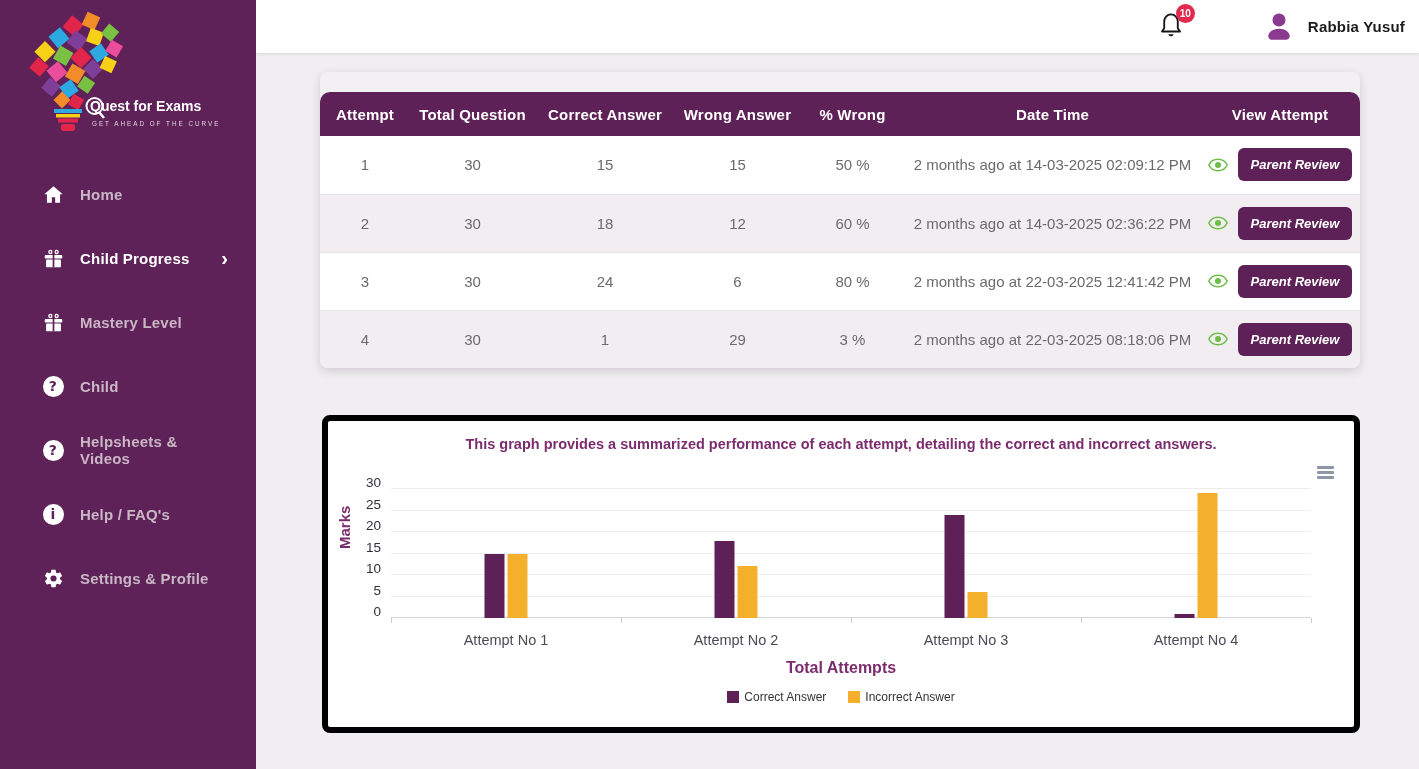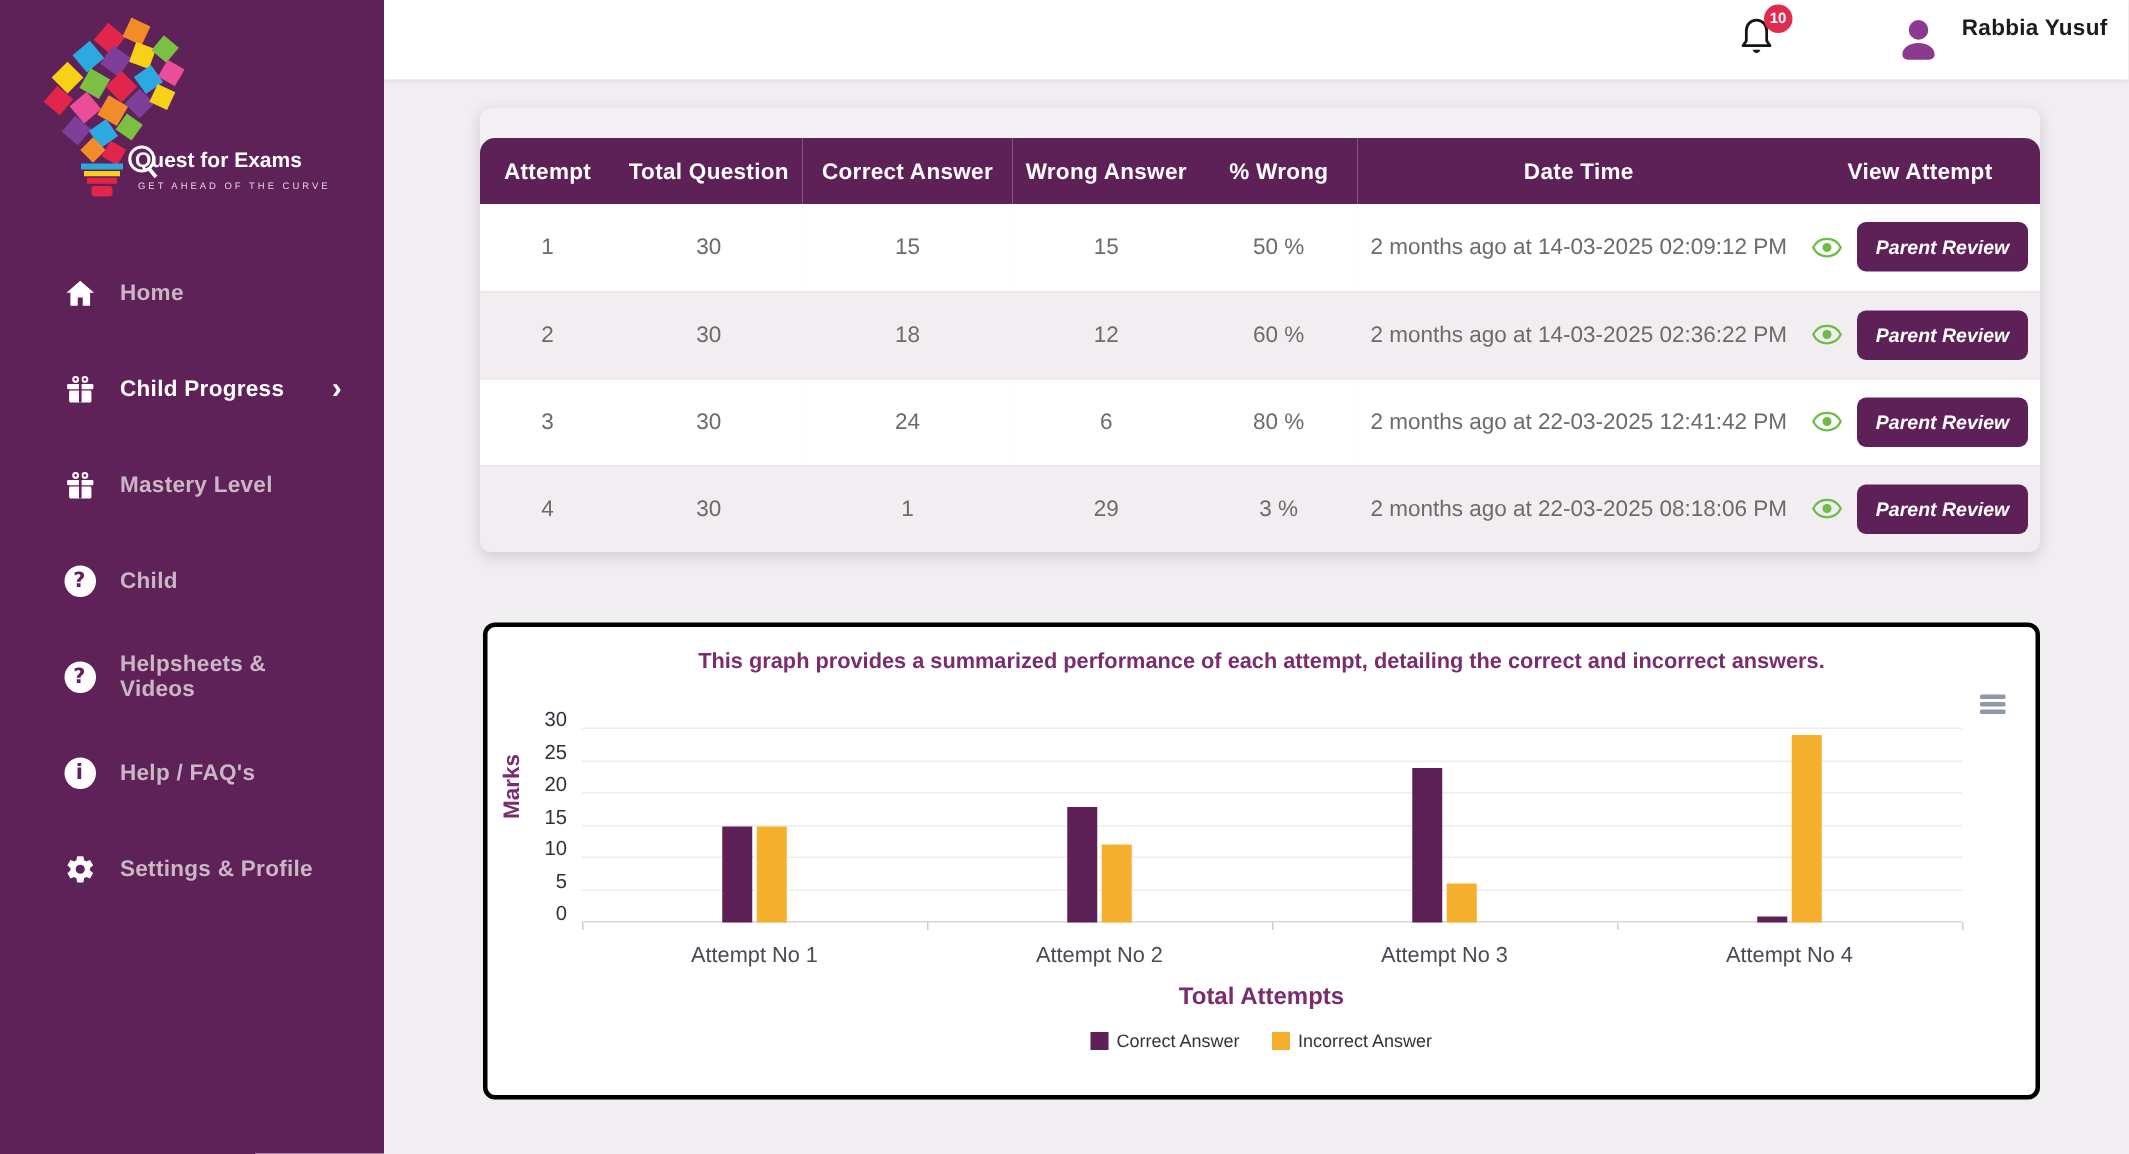--- a/index.html
+++ b/index.html
@@ -13,21 +13,21 @@
   .nav-item.active { color:#ffffff; }
   .nav-item .ico { width:22px; height:22px; flex:0 0 22px; display:flex; align-items:center; justify-content:center; }
   .nav-item svg { display:block; }
   .circle-glyph { width:21px; height:21px; border-radius:50%; background:#ffffff; color:#5e2158; font-weight:800; font-size:14px; display:flex; align-items:center; justify-content:center; font-family:"DejaVu Sans", sans-serif; }
   .chevron { margin-left:auto; font-size:20px; font-weight:800; color:#ffffff; line-height:1; }
 
   
   .topbar { position:absolute; left:256px; top:0; right:0; height:53px; background:#ffffff; box-shadow:0 1px 3px rgba(0,0,0,.10); display:flex; align-items:center; justify-content:flex-end; gap:0; padding-right:14px; z-index:4; }
   .bell-wrap { position:relative; margin-right:78px; cursor:pointer; }
   .badge { position:absolute; top:-7px; right:-11px; min-width:19px; height:19px; border-radius:50%; background:#e02a4e; color:#fff; font-size:10px; font-weight:800; display:flex; align-items:center; justify-content:center; }
-  .user { display:flex; align-items:flex-start; gap:12px; cursor:pointer; }
+  .user { display:flex; align-items:center; gap:12px; cursor:pointer; }
   .user-name { font-size:15px; font-weight:800; color:#1c1c1c; letter-spacing:.2px; }
 
   
   .content { position:absolute; left:256px; top:53px; right:0; bottom:0; background:#f0eef1; overflow:hidden; }
 
   
   .table-card { margin:19px 59px 0 64px; width:1040px; background:#f3f0f3; border-radius:8px; box-shadow:0 3px 10px rgba(70,40,70,.18); padding-top:20px; }
   table { width:100%; border-collapse:collapse; table-layout:fixed;padding-left:42px; }
   thead th { background:#5e2157; color:#ffffff; font-size:15px; font-weight:700; height:44px; text-align:center; letter-spacing:.2px; }
   thead th:first-child { border-top-left-radius:10px; }
@@ -35,21 +35,21 @@
   tbody td { height:58px; text-align:center; font-size:15px; color:#6b6b6b; background:#ffffff; border-bottom:1px solid #e9e4e8; }
   tbody tr.striped td { background:#f2edf1; }
   tbody tr:last-child td { border-bottom:none; }
   tbody tr:last-child td:first-child { border-bottom-left-radius:8px; }
   tbody tr:last-child td:last-child { border-bottom-right-radius:8px; }
   .view-cell { display:flex; align-items:center; justify-content:center; gap:10px; }
   .eye-btn { cursor:pointer; display:flex; align-items:center; }
   .pr-btn { background:#5e2157; color:#fff; border:none; border-radius:6px; font-size:13px; font-weight:700; padding:9px 13px; cursor:pointer; font-family:"Liberation Sans", sans-serif;font-style:italic; }
 
   
-  .chart-card { position:relative; margin:47px 59px 0 66px; width:1038px; height:318px; background:#ffffff; border:3px solid #000000; border-radius:8px; }
+  .chart-card { position:relative; margin:47px 59px 0 66px; width:1038px; height:318px; background:#ffffff; border:6px solid #000000; border-radius:8px; }
   .chart-title { position:absolute; top:15px; left:0; right:0; text-align:center; color:#7b2c6d; font-weight:700; font-size:14.5px; }
   .chart-menu { position:absolute; top:45px; right:20px; width:17px; cursor:pointer; }
   .chart-menu div { height:2.5px; background:#8d97a8; margin-bottom:2.5px; border-radius:1px; }
   .ylabel { position:absolute; left:8px; top:128px; transform:rotate(-90deg); transform-origin:left top; color:#7b2c6d; font-weight:700; font-size:15px; }
   .plot { position:absolute; left:63px; top:68px; width:920px; height:129px; }
   .gridline { position:absolute; left:0; right:0; height:1px; background:#ededed; }
   .gridline.zero { background:#d6d6d6; }
   .ytick-label { position:absolute; width:34px; text-align:right; font-size:13.5px; color:#30303c; left:-44px; margin-top:-8px; }
   .xtick { position:absolute; top:129px; width:1px; height:5px; background:#cccccc; }
   .bar-group { position:absolute; bottom:0; display:flex; align-items:flex-end; gap:3px; transform:translateX(-50%); }

